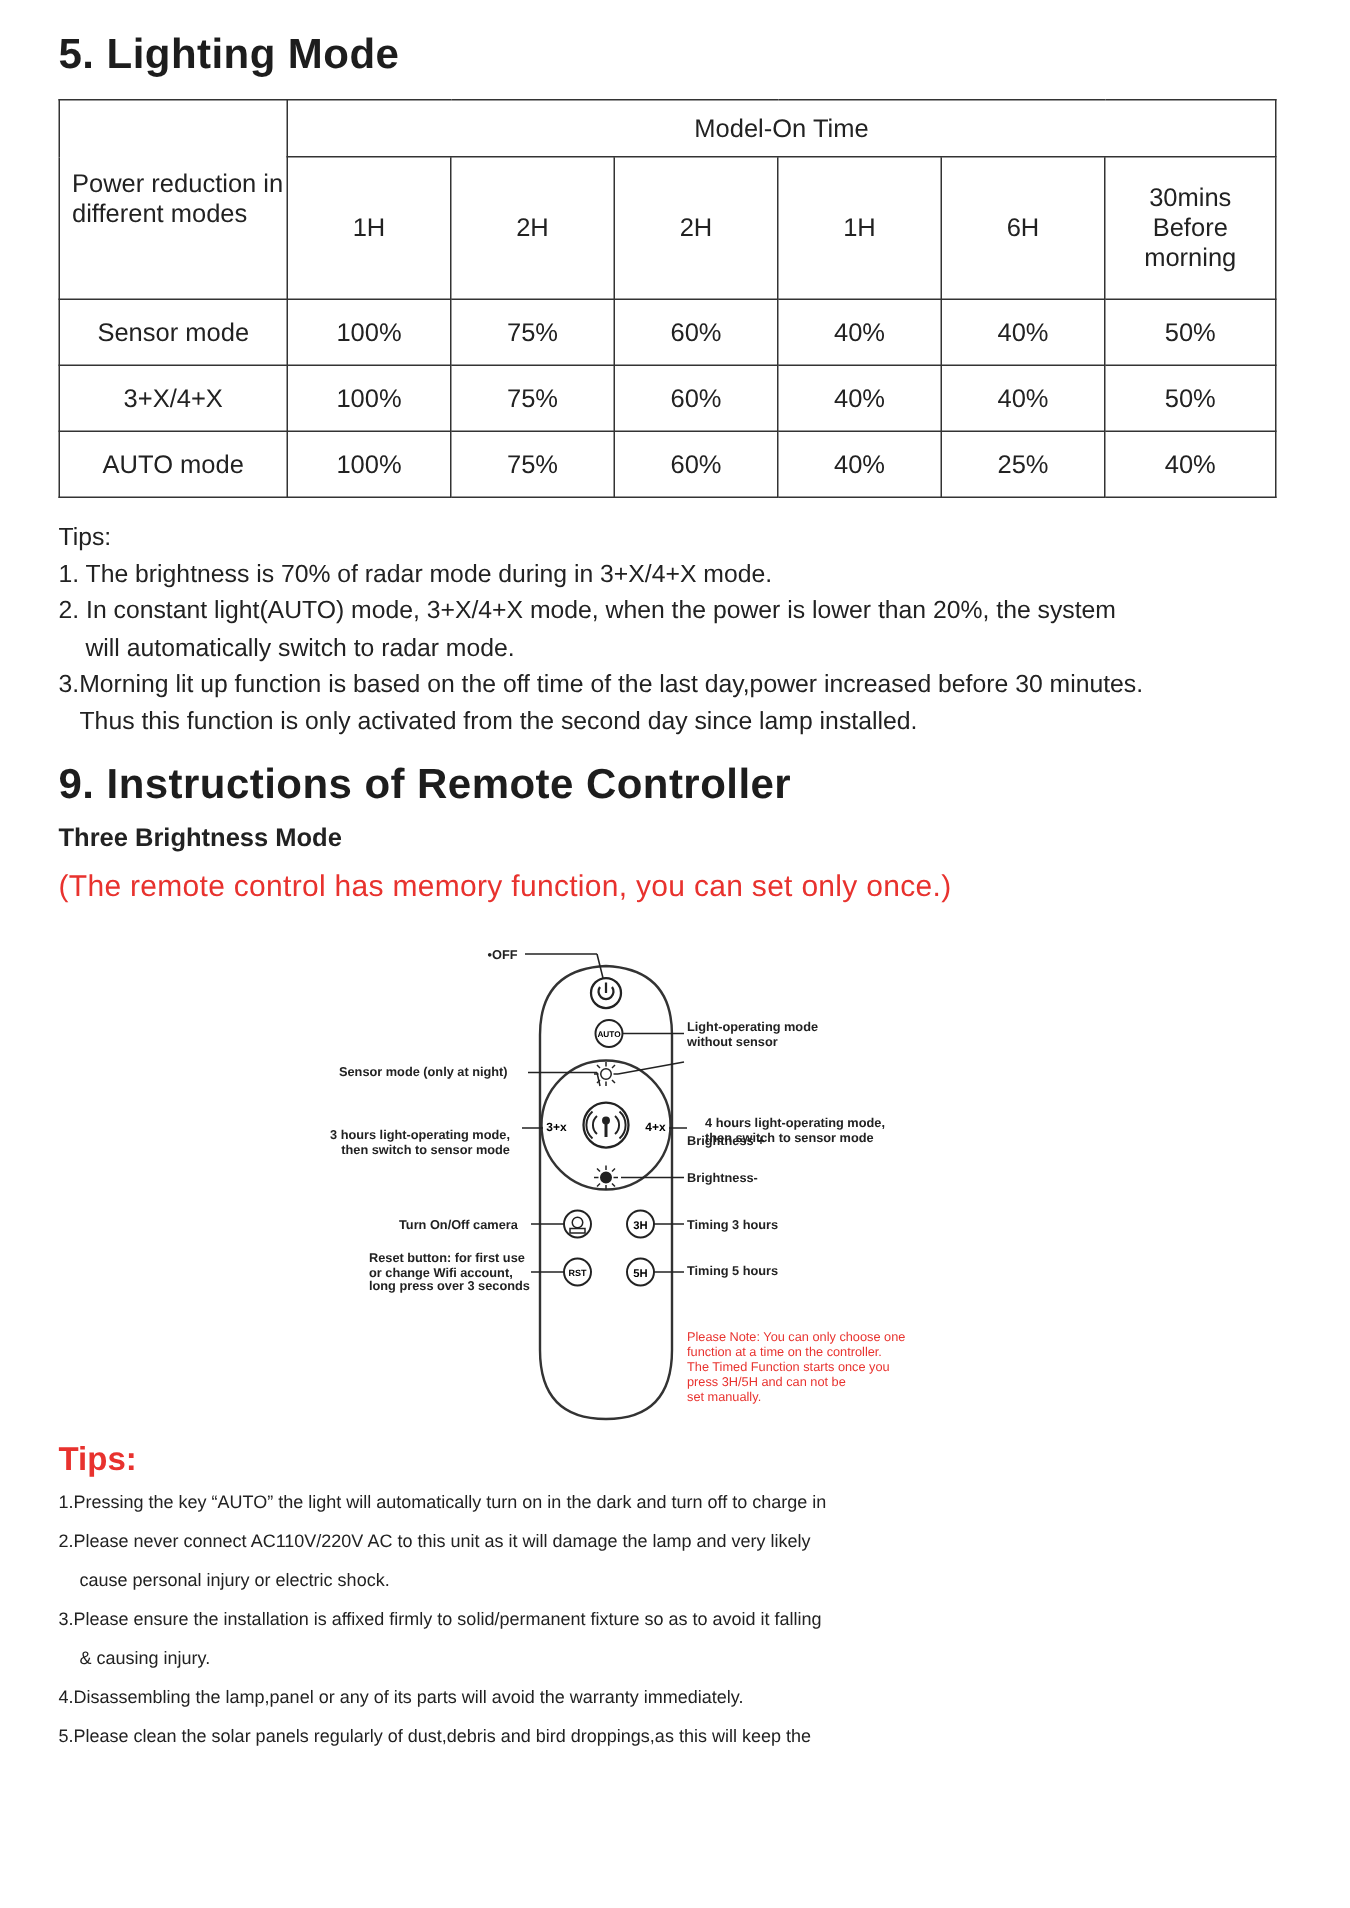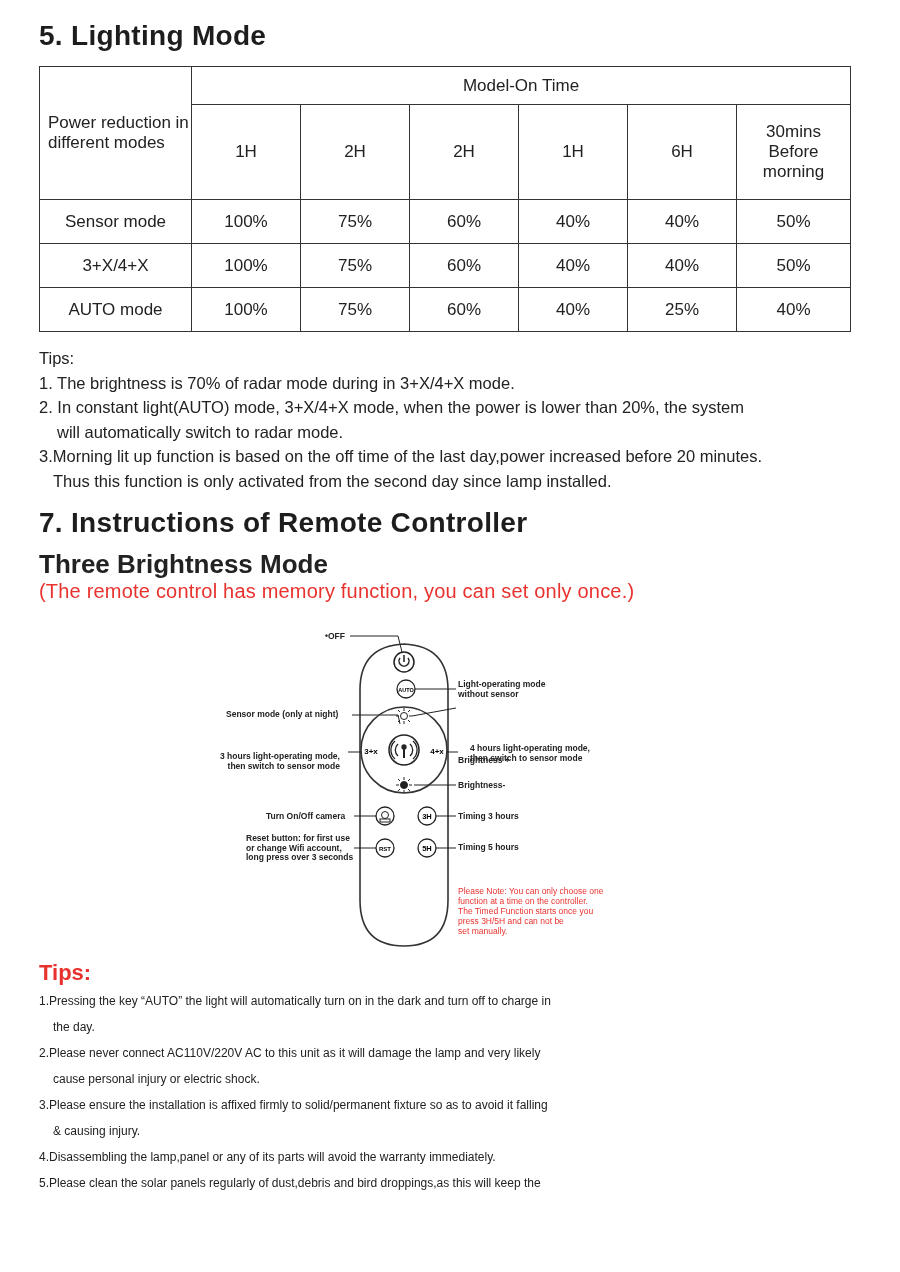--- a/index.html
+++ b/index.html
@@ -4,21 +4,21 @@
 <style>
   html,body{margin:0;padding:0;background:#fff;}
   body{width:900px;height:1272px;position:relative;overflow:hidden;font-family:"Liberation Sans",sans-serif;color:#222;}
   .h1{position:absolute;left:39px;font-weight:bold;font-size:28px;color:#1d1d1d;letter-spacing:0.3px;}
   table.lt{position:absolute;left:39px;top:66px;width:812px;border-collapse:collapse;font-size:17px;}
   table.lt td{border:1.5px solid #333;text-align:center;vertical-align:middle;padding:0;}
   table.lt td.rowhead{text-align:left;padding-left:8px;line-height:20px;}
   .tips1{position:absolute;left:39px;top:346px;font-size:16.5px;line-height:24.5px;color:#222;width:850px;}
   .tips1 .ind{padding-left:18px;}
   .tips1 .ind2{padding-left:14px;}
-  .sub{position:absolute;left:39px;top:549px;font-size:26px;font-weight:bold;color:#222;}
+  .sub{position:absolute;left:39px;top:549px;font-size:17px;font-weight:bold;color:#222;}
   .red{position:absolute;left:39px;top:580px;font-size:20px;color:#e8322e;letter-spacing:0.2px;}
   .rem{position:absolute;left:0;top:0;}
   .lbl{position:absolute;font-size:8.5px;font-weight:bold;color:#222;line-height:9.5px;white-space:nowrap;}
   .lbl.r{text-align:right;}
   .note{position:absolute;left:458px;top:886px;font-size:8.5px;font-weight:normal;color:#e8322e;line-height:10px;white-space:nowrap;}
   .tipsH{position:absolute;left:39px;top:960px;font-size:22px;font-weight:bold;color:#e8322e;}
   .tips2{position:absolute;left:39px;top:988px;font-size:12px;line-height:26px;color:#222;width:850px;}
   .tips2 .ind{padding-left:14px;}
 </style>
 </head>
@@ -68,25 +68,25 @@
     <td>40%</td>
   </tr>
 </tbody>
   </table>
 
 <div class="tips1">
   <div>Tips:</div>
   <div>1. The brightness is 70% of radar mode during in 3+X/4+X mode.</div>
   <div>2. In constant light(AUTO) mode, 3+X/4+X mode, when the power is lower than 20%, the system</div>
   <div class="ind">will automatically switch to radar mode.</div>
-  <div>3.Morning lit up function is based on the off time of the last day,power increased before 20 minutes.</div>
+  <div>3.Morning lit up function is based on the off time of the last day,power increased before 30 minutes.</div>
   <div class="ind2">Thus this function is only activated from the second day since lamp installed.</div>
 </div>
 
-<div class="h1" style="top:507px;">7. Instructions of Remote Controller</div>
+<div class="h1" style="top:507px;">9. Instructions of Remote Controller</div>
 <div class="sub">Three Brightness Mode</div>
 <div class="red">(The remote control has memory function, you can set only once.)</div>
 
 <svg class="rem" width="900" height="960" viewBox="0 0 900 960" style="pointer-events:none;">
   <g fill="none" stroke="#333" stroke-width="1.6">
     <path d="M360 690 Q360 646 404 644 Q448 646 448 690 L448 900 Q448 946 404 946 Q360 946 360 900 Z"></path>
     <circle cx="404" cy="750" r="43"></circle>
   </g>
   <g stroke="#222" stroke-width="1" fill="none">
 
@@ -191,20 +191,19 @@
   <div>Please Note: You can only choose one</div>
   <div>function at a time on the controller.</div>
   <div>The Timed Function starts once you</div>
   <div>press 3H/5H and can not be</div>
   <div>set manually.</div>
 </div>
 
 <div class="tipsH">Tips:</div>
 <div class="tips2">
   <div>1.Pressing the key “AUTO” the light will automatically turn on in the dark and turn off to charge in</div>
-  <div class="ind">the day.</div>
   <div>2.Please never connect AC110V/220V AC  to this unit as it will damage the lamp and very likely</div>
   <div class="ind">cause personal injury or electric shock.</div>
   <div>3.Please ensure the installation is affixed firmly to solid/permanent fixture so as to avoid it falling</div>
   <div class="ind">&amp; causing injury.</div>
   <div>4.Disassembling the lamp,panel or any of its parts will avoid the warranty immediately.</div>
   <div>5.Please clean the solar panels regularly of dust,debris and bird droppings,as this will keep the</div>
 </div>
 
 </body></html>

